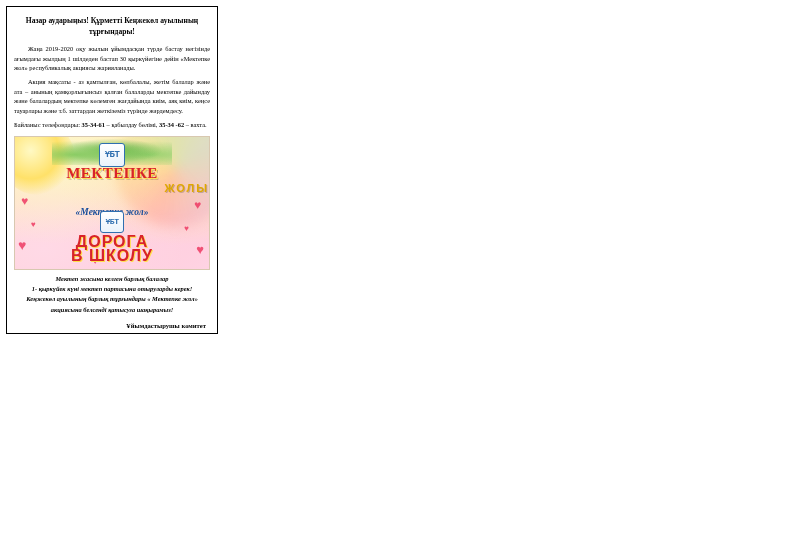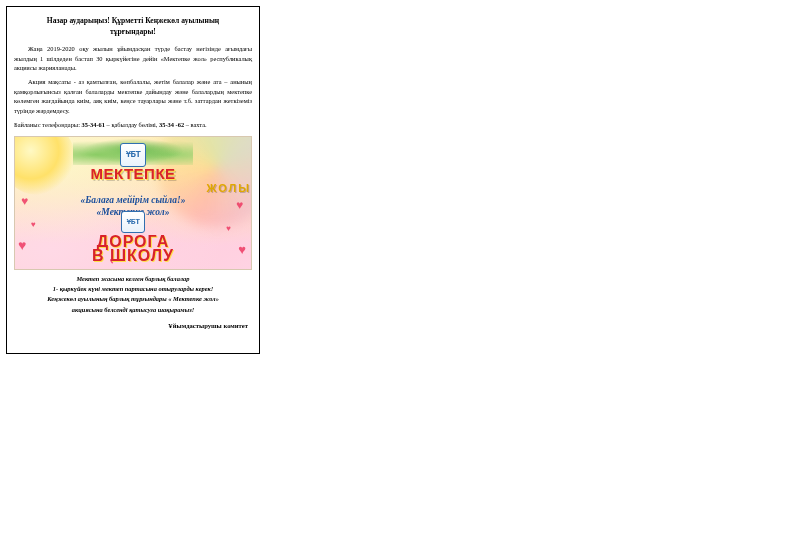--- a/index.html
+++ b/index.html
@@ -16,24 +16,24 @@
   }
   .page {
     position: relative;
     width: 800px;
     height: 548px;
   }
   .doc {
     position: absolute;
     left: 6px;
     top: 6px;
-    width: 254px;
+    width: 212px;
     border: 1px solid #000000;
     box-sizing: border-box;
-    padding: 6px 7px 24px 7px;
+    padding: 6px 7px 4px 7px;
     background: #ffffff;
   }
   .title {
     text-align: center;
     font-weight: bold;
     font-size: 7.6px;
     line-height: 1.5;
     margin: 2px 0 6px 0;
   }
   .para {
@@ -129,21 +129,21 @@
     text-align: center;
     letter-spacing: -0.5px;
   }
   .poster .badge.top { top: 6px; }
   .poster .badge.mid { top: 74px; width: 22px; height: 20px; line-height: 20px; font-size: 8px; }
   .poster .kz-title {
     position: absolute;
     left: 0; right: 0;
     top: 28px;
     text-align: center;
-    font-family: Liberation Sans, sans-serif;
+    font-family: Liberation Serif, serif;
     font-weight: bold;
     font-size: 15px;
     letter-spacing: 0.5px;
     color: #d8232a;
     text-shadow: 1px 1px 0 #ffe04d, 2px 2px 0 rgba(0,0,0,0.18);
   }
   .poster .kz-sub {
     position: absolute;
     left: 0; right: 0;
     top: 45px;
@@ -242,21 +242,20 @@
       <div class="heart h2">♥</div>
       <div class="heart h3">♥</div>
       <div class="heart h4">♥</div>
       <div class="heart h5">♥</div>
       <div class="heart h6">♥</div>
       <div class="heart h7">♥</div>
 
       <div class="badge top">ҰБТ</div>
       <div class="kz-title">МЕКТЕПКЕ</div>
       <div class="kz-sub">ЖОЛЫ</div>
-      <div class="slogan1">«Балаға мейірім сыйла!»</div>
       <div class="slogan2">«Мектепке жол»</div>
       <div class="badge mid">ҰБТ</div>
       <div class="ru-title">ДОРОГА</div>
       <div class="ru-sub">В ШКОЛУ</div>
     </div>
 
     <div class="closing">
       <div>Мектеп жасына келген барлық балалар</div>
       <div>1- қыркүйек күні мектеп партасына отыруларды керек!</div>
       <div>Кеңжекөл ауылының барлық тұрғындары « Мектепке жол»</div>

